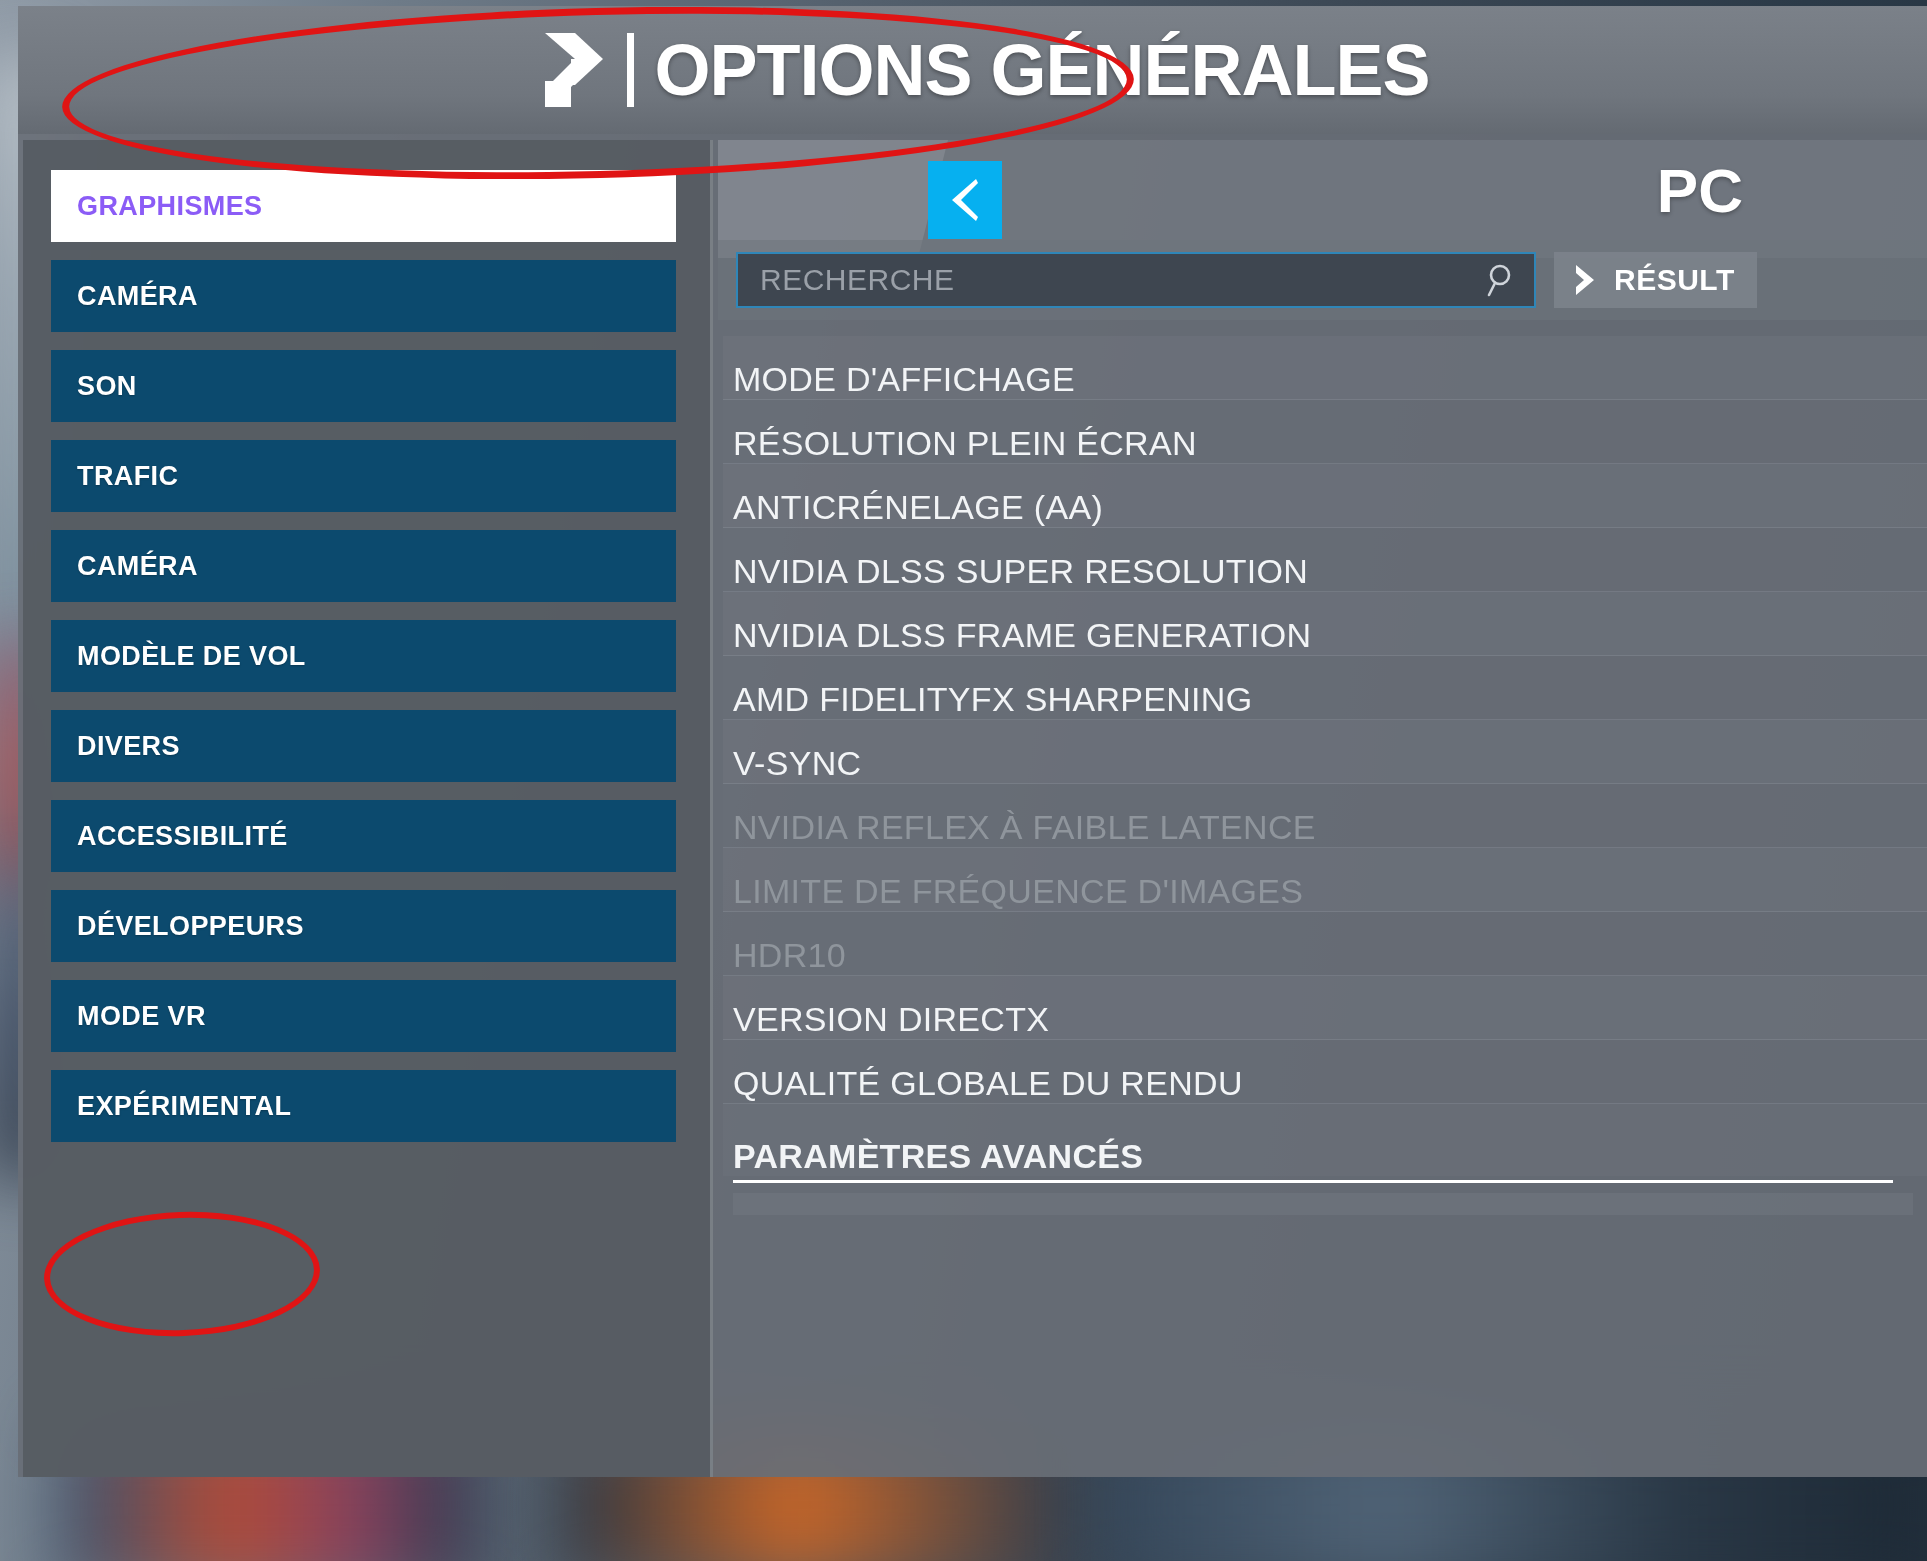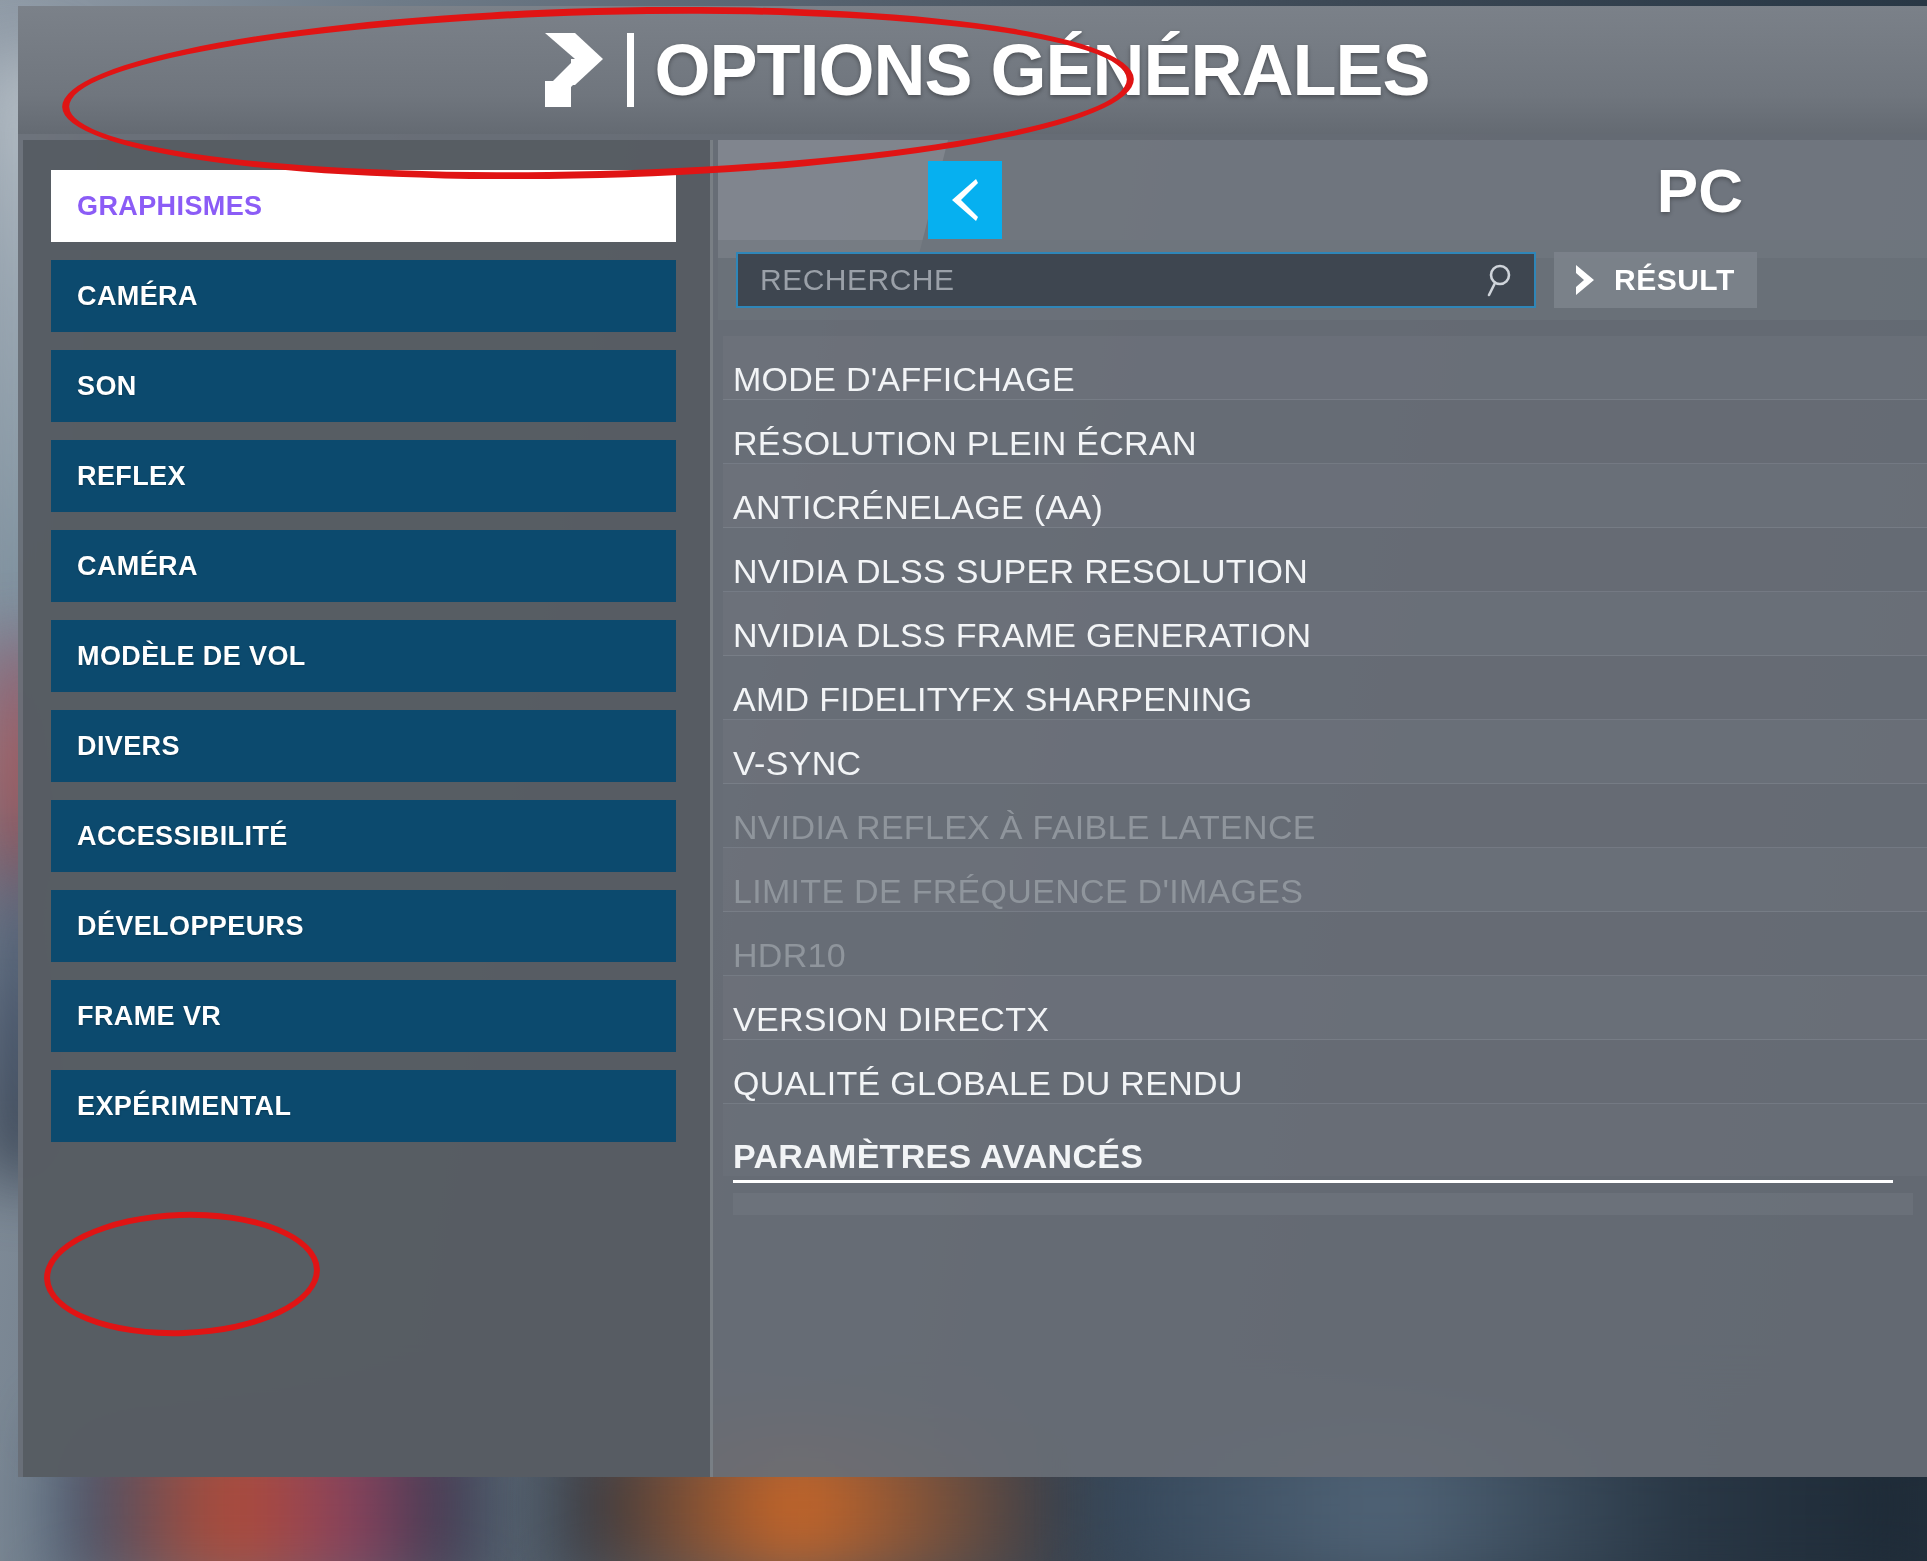--- a/index.html
+++ b/index.html
@@ -277,39 +277,39 @@
     <div class="nav-item selected">
       <span>GRAPHISMES</span>
     </div>
     <div class="nav-item">
       <span>CAMÉRA</span>
     </div>
     <div class="nav-item">
       <span>SON</span>
     </div>
     <div class="nav-item">
-      <span>REFLEX</span>
+      <span>TRAFIC</span>
     </div>
     <div class="nav-item">
       <span>CAMÉRA</span>
     </div>
     <div class="nav-item">
       <span>MODÈLE DE VOL</span>
     </div>
     <div class="nav-item">
       <span>DIVERS</span>
     </div>
     <div class="nav-item">
       <span>ACCESSIBILITÉ</span>
     </div>
     <div class="nav-item">
       <span>DÉVELOPPEURS</span>
     </div>
     <div class="nav-item">
-      <span>FRAME VR</span>
+      <span>MODE VR</span>
     </div>
     <div class="nav-item">
       <span>EXPÉRIMENTAL</span>
     </div>
   </div>
 
   <div id="content">
 
     <div id="content-header">
       <div id="band-left"></div>

